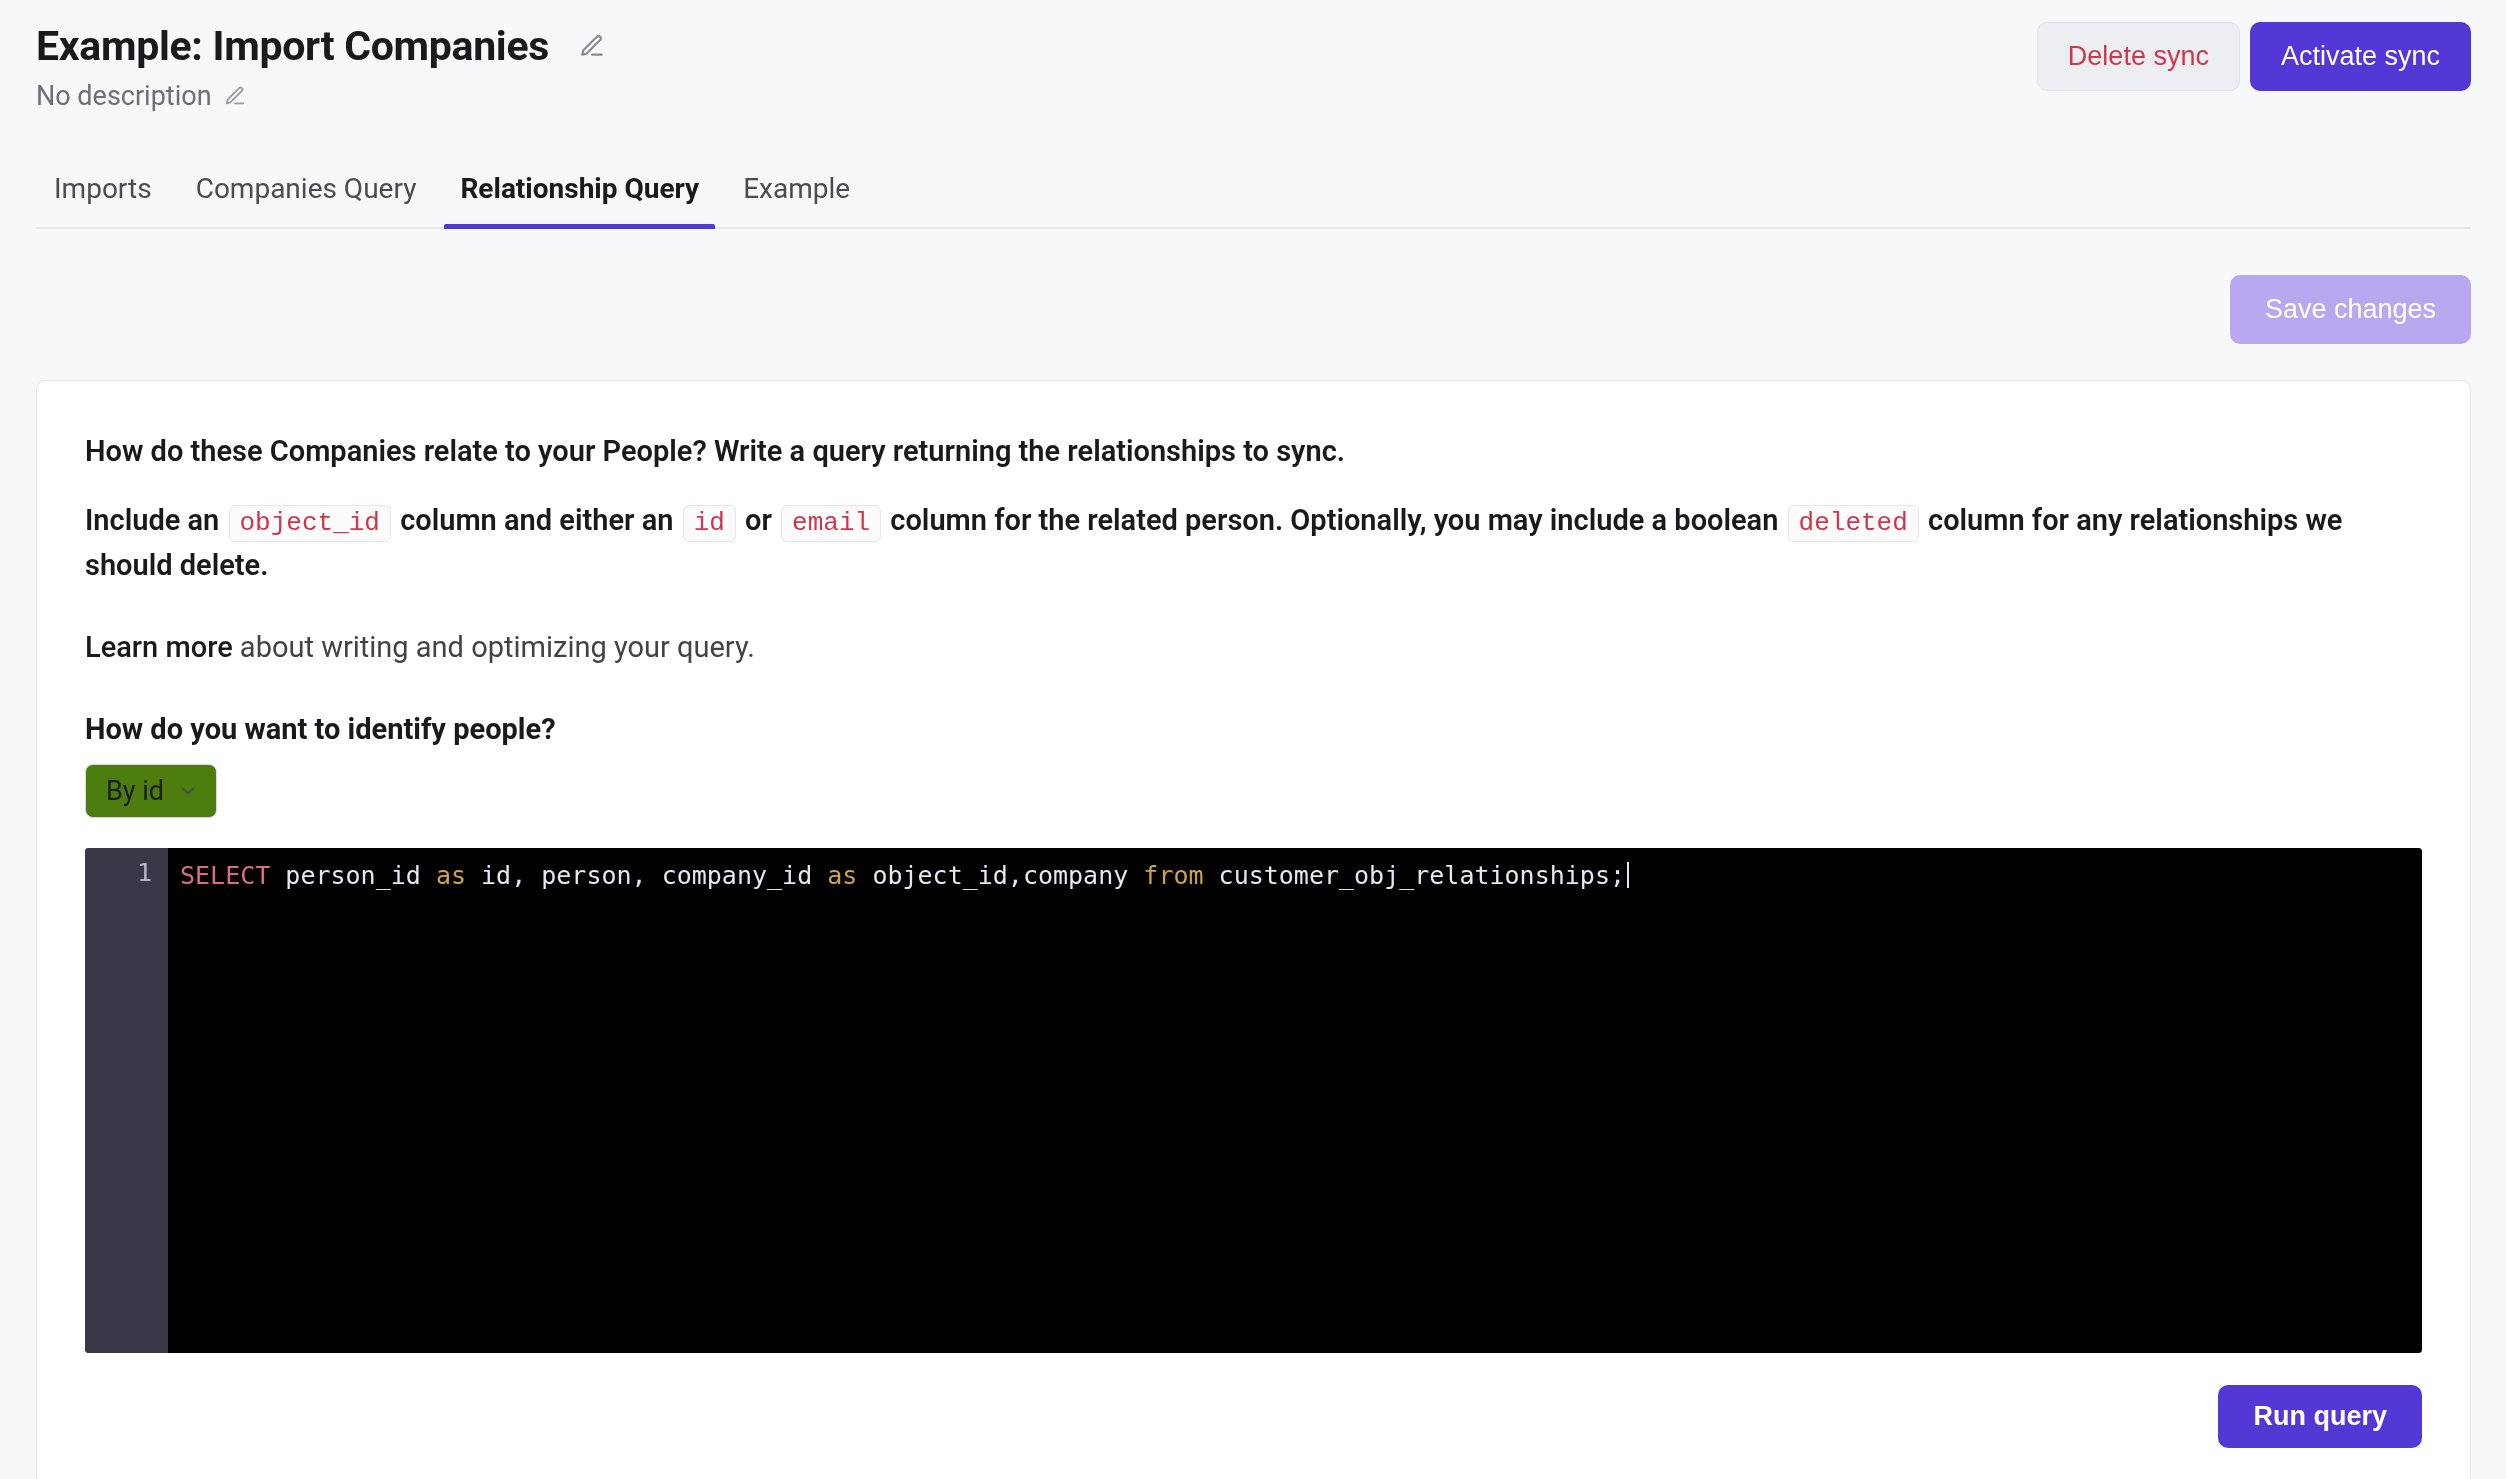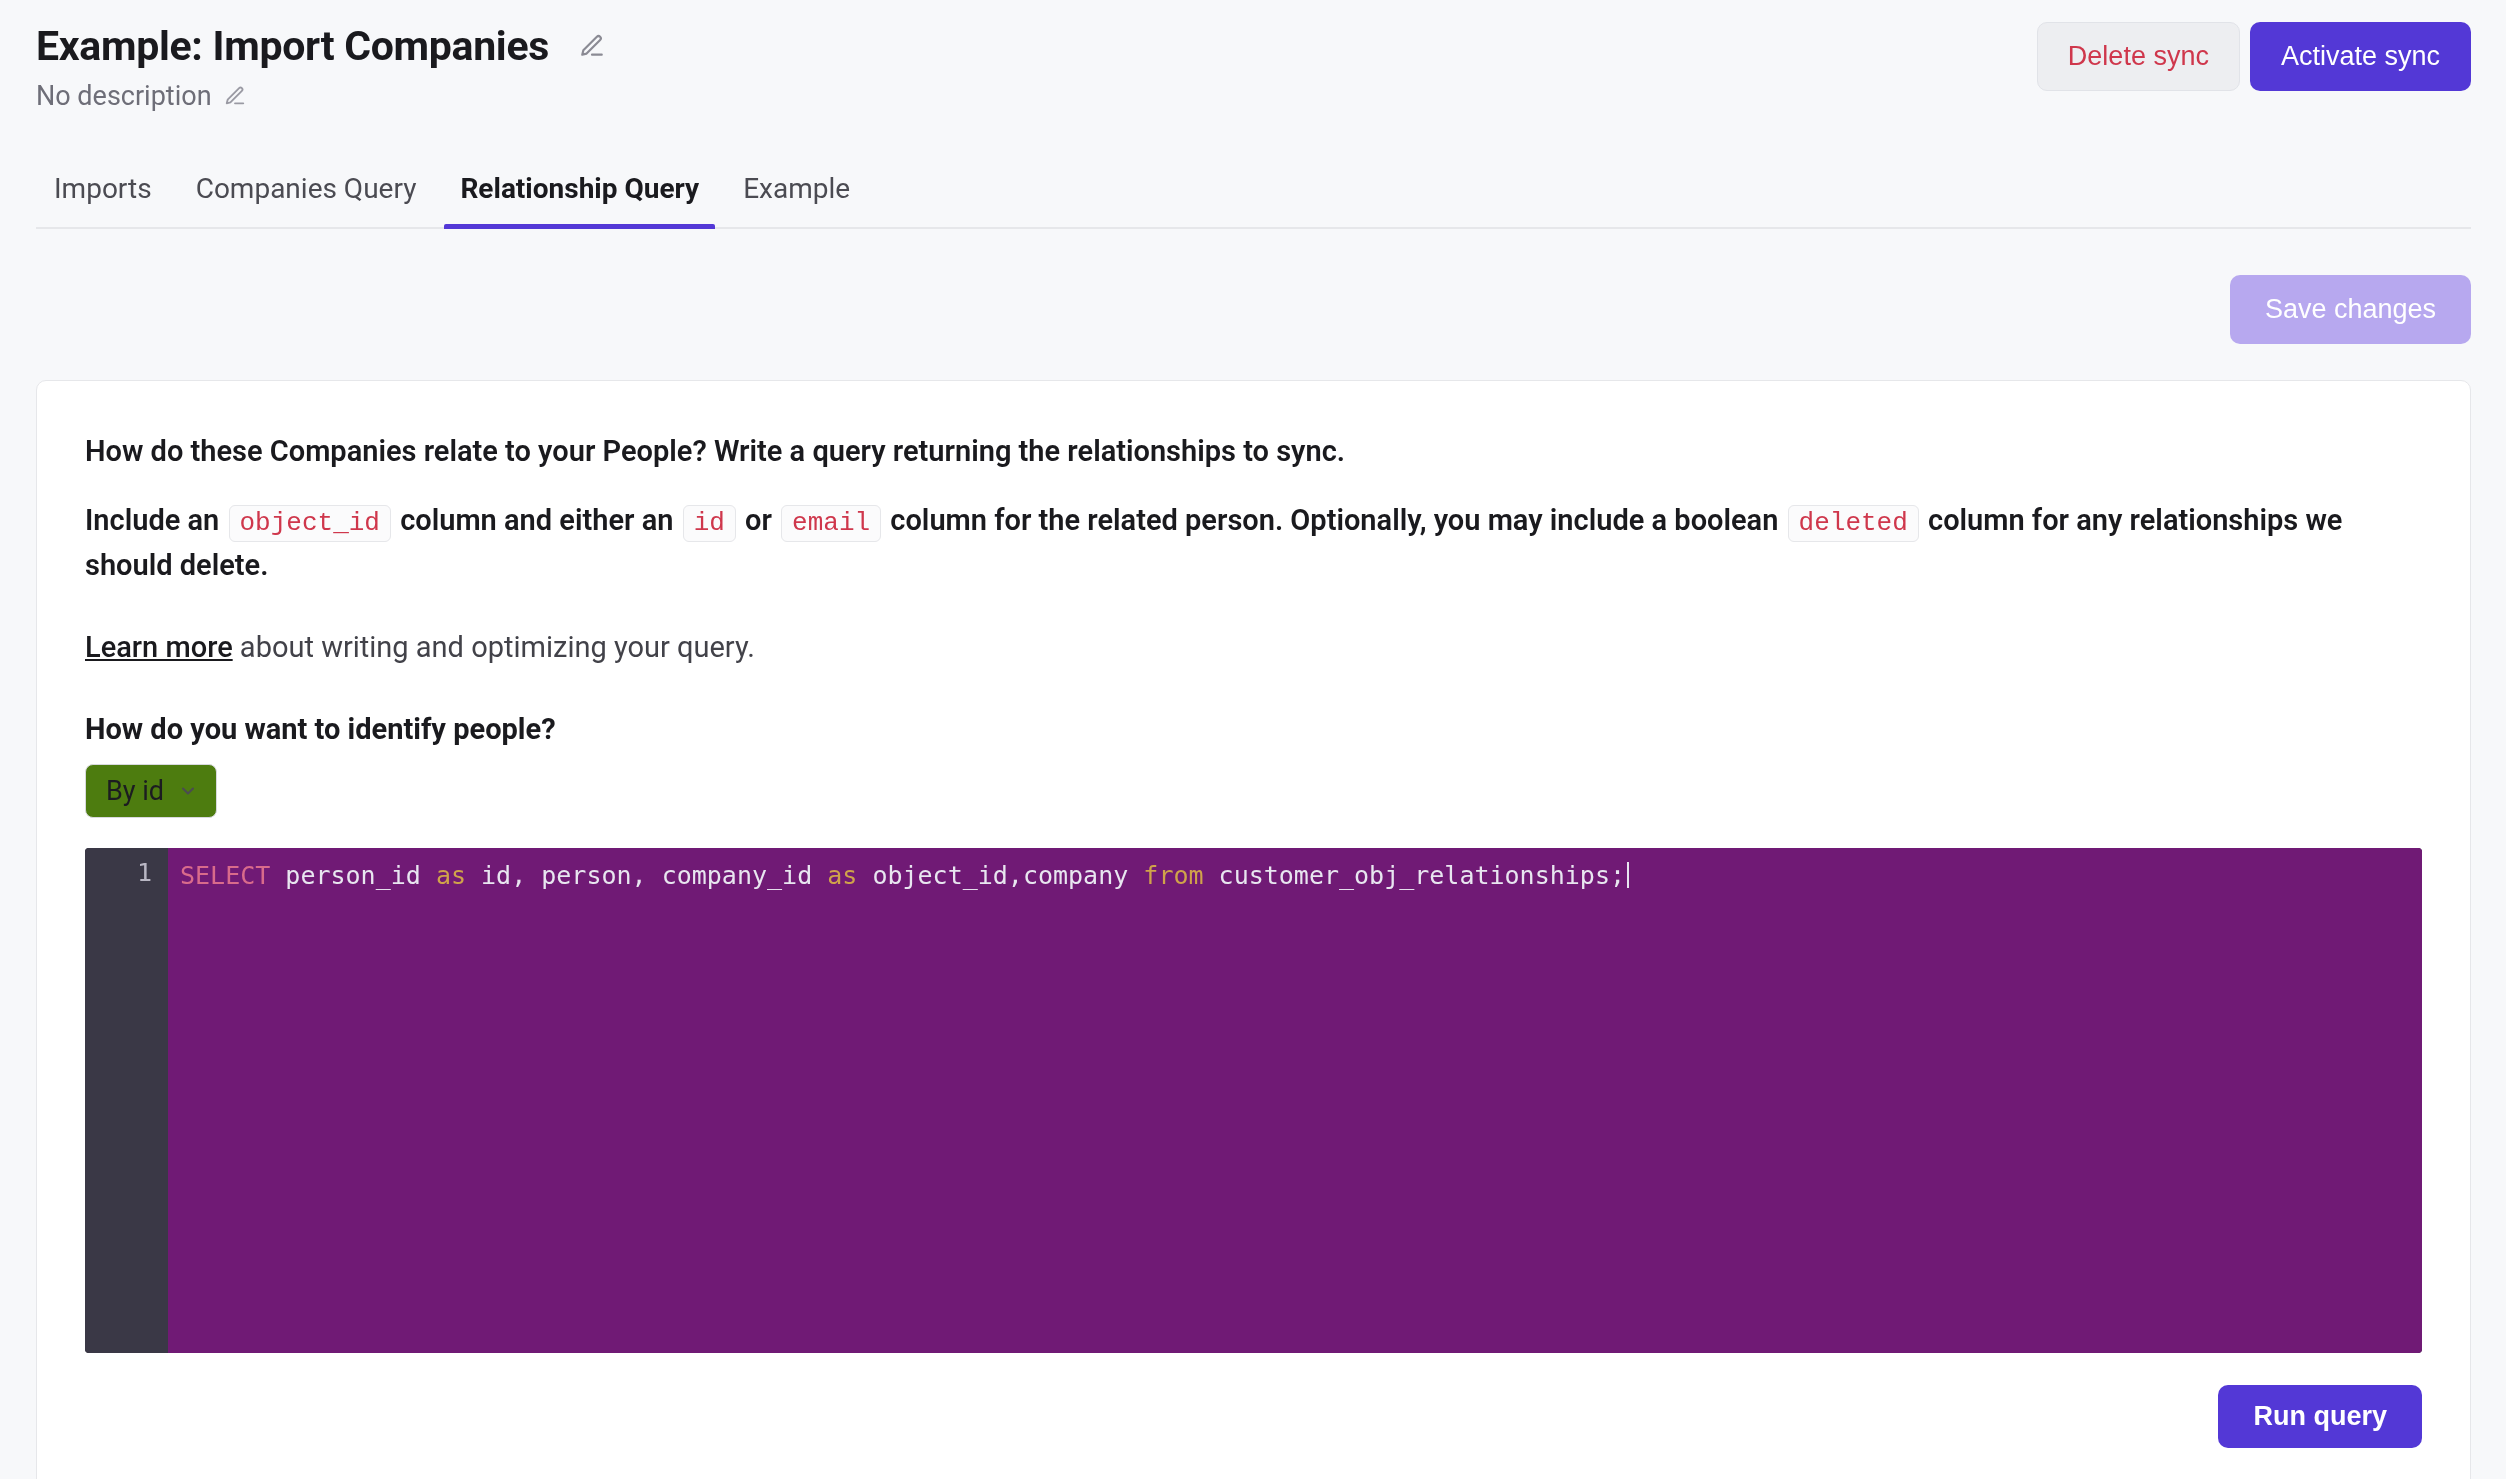--- a/index.html
+++ b/index.html
@@ -157,21 +157,20 @@
   }
   .learn-line {
     font-size: 29px;
     font-weight: 400;
     color: #424249;
     margin-top: 42px;
     margin-bottom: 48px;
   }
   .learn-line a {
     color: #1a1a1e;
-    text-decoration: underline;
     font-weight: 500;
     cursor: pointer;
   }
   .question-label {
     font-size: 29px;
     font-weight: 700;
     color: #1a1a1e;
     margin-bottom: 18px;
   }
   .select-wrap {
@@ -201,21 +200,21 @@
     background: #3a3846;
     color: #b9b7c4;
     font-family: ui-monospace, SFMono-Regular, Menlo, Consolas, monospace;
     font-size: 25px;
     padding-top: 10px;
     text-align: right;
     padding-right: 16px;
   }
   .code-area {
     flex: 1;
-    background: #701a75;
+    background: #000000;
     padding: 10px 12px 10px 10px;
     font-family: ui-monospace, SFMono-Regular, Menlo, Consolas, monospace;
     font-size: 25px;
     color: #e8e6f0;
     position: relative;
   }
   .code-line {
     white-space: pre;
     line-height: 1.45;
     padding-left: 2px;

